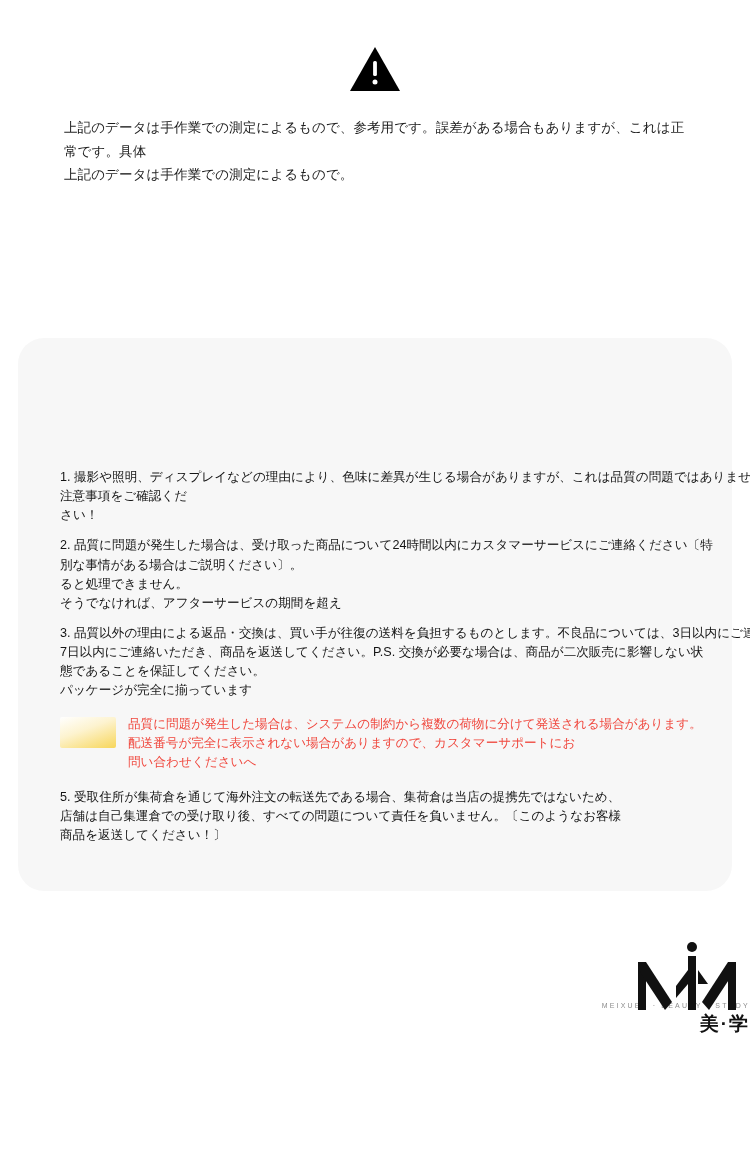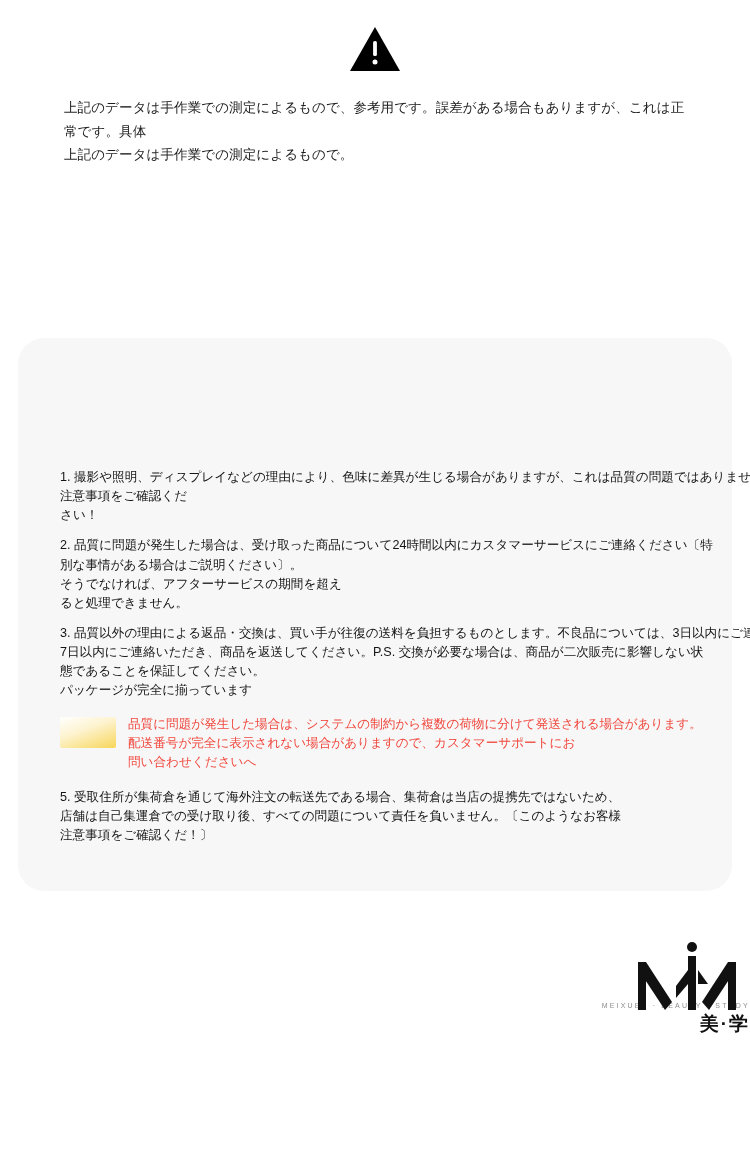--- a/index.html
+++ b/index.html
@@ -16,21 +16,21 @@
   }
   .page {
     width: 750px;
     min-height: 1167px;
     position: relative;
     overflow: hidden;
   }
 
   
   .warning-block {
-    padding-top: 18px;
+    padding-top: 38px;
   }
   .warning-icon-wrap {
     display: flex;
     justify-content: center;
     align-items: center;
     height: 62px;
   }
   .warning-icon {
     width: 52px;
     height: 48px;
@@ -167,42 +167,42 @@
 
       <div class="para">
         <span class="ln">1. 撮影や照明、ディスプレイなどの理由により、色味に差異が生じる場合がありますが、これは品質の問題ではありません。</span>
         <span class="ln">注意事項をご確認くだ</span>
         <span class="ln">さい！</span>
       </div>
 
       <div class="para">
         <span class="ln">2. 品質に問題が発生した場合は、受け取った商品について24時間以内にカスタマーサービスにご連絡ください〔特</span>
         <span class="ln">別な事情がある場合はご説明ください〕。</span>
+        <span class="ln">ると処理できません。</span>
         <span class="ln">そうでなければ、アフターサービスの期間を超え</span>
-        <span class="ln">ると処理できません。</span>
       </div>
 
       <div class="para">
         <span class="ln">3. 品質以外の理由による返品・交換は、買い手が往復の送料を負担するものとします。不良品については、3日以内にご連絡くだ</span>
         <span class="ln">7日以内にご連絡いただき、商品を返送してください。P.S. 交換が必要な場合は、商品が二次販売に影響しない状</span>
         <span class="ln">態であることを保証してください。</span>
         <span class="ln">パッケージが完全に揃っています</span>
       </div>
 
       <div class="note-red">
         <span class="swatch"></span>
         <span class="ln">品質に問題が発生した場合は、システムの制約から複数の荷物に分けて発送される場合があります。</span>
         <span class="ln">配送番号が完全に表示されない場合がありますので、カスタマーサポートにお</span>
         <span class="ln">問い合わせくださいへ</span>
       </div>
 
       <div class="para para-last">
         <span class="ln">5. 受取住所が集荷倉を通じて海外注文の転送先である場合、集荷倉は当店の提携先ではないため、</span>
         <span class="ln">店舗は自己集運倉での受け取り後、すべての問題について責任を負いません。〔このようなお客様</span>
-        <span class="ln">注意事項をご確認くだ！〕</span>
+        <span class="ln">商品を返送してください！〕</span>
       </div>
 
     </div>
   </section>
 
   <section class="logo-wrap">
     <div class="logo-mark">
       <svg viewBox="0 0 118 78" xmlns="http://www.w3.org/2000/svg" aria-hidden="true">
         <circle cx="60" cy="7" r="5" fill="#111111"></circle>
         <path d="M6 70 L6 22 L14 22 L14 70 Z" fill="#111111"></path>

